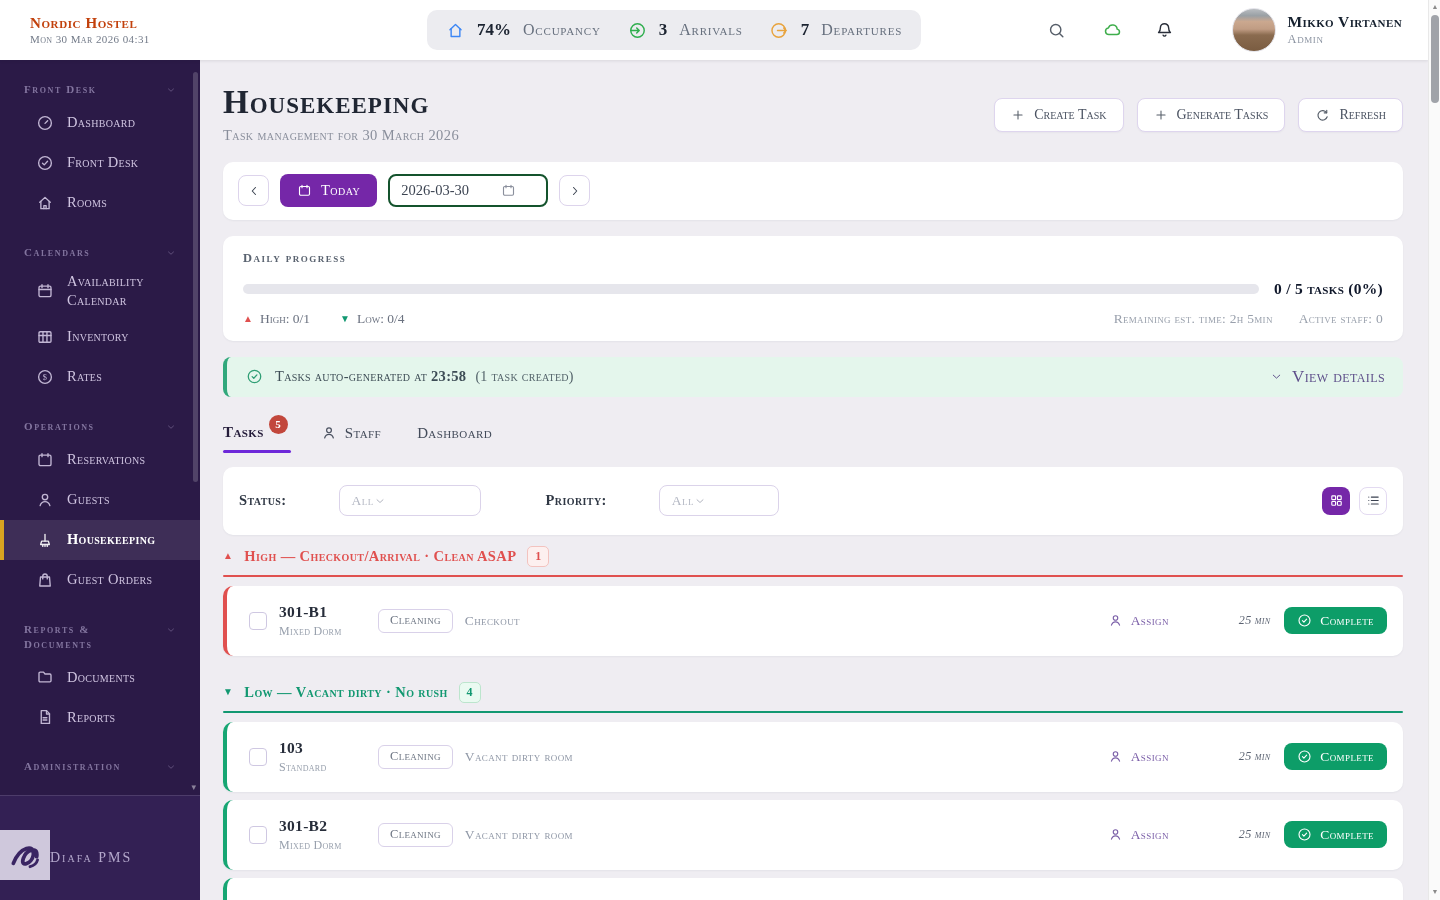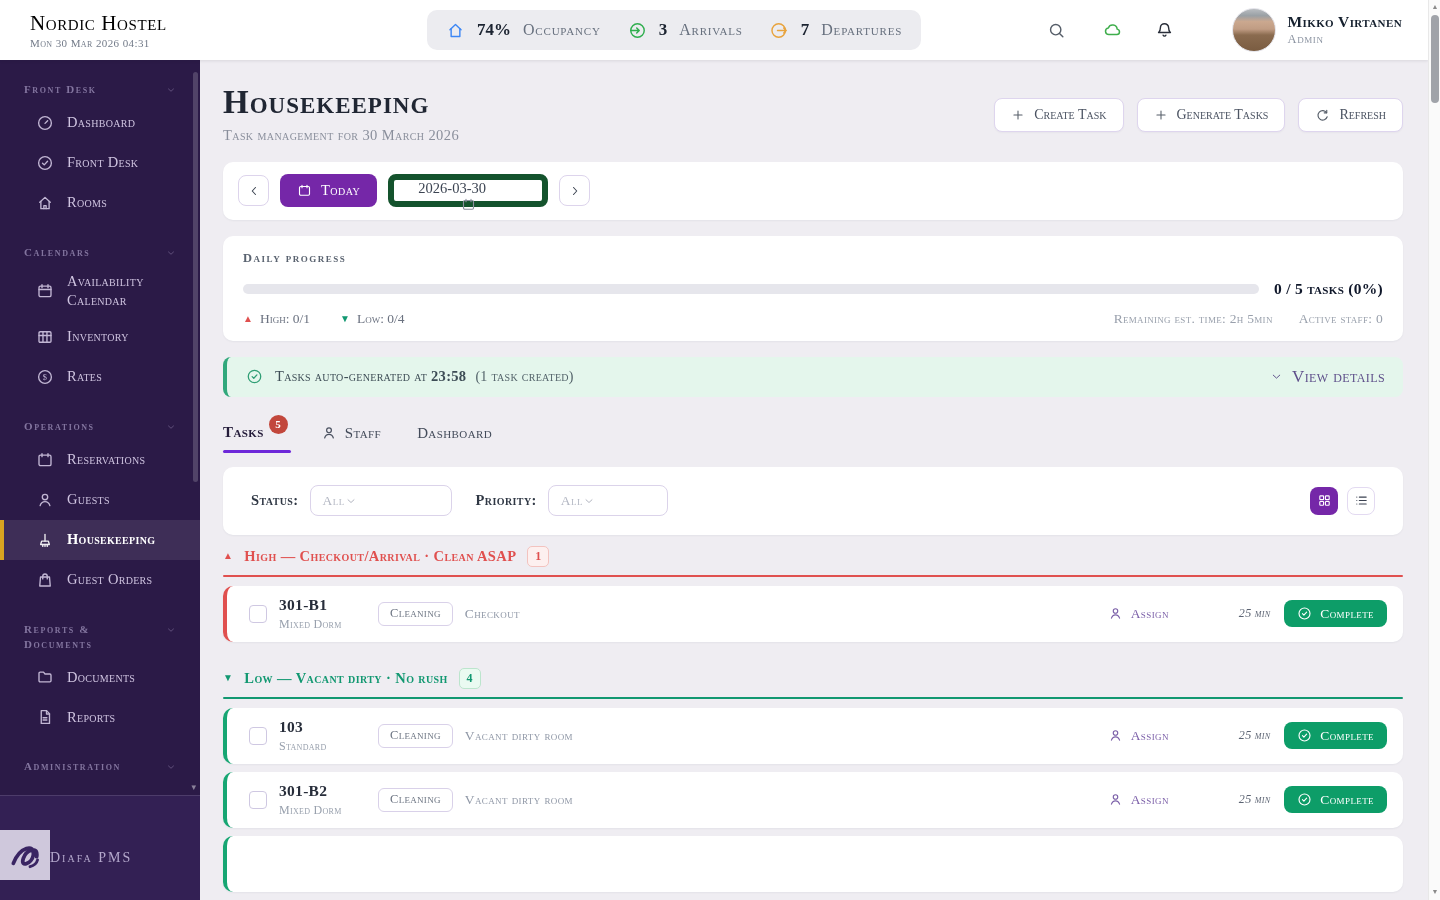--- a/index.html
+++ b/index.html
@@ -9,21 +9,21 @@
     font-variant: small-caps;
     background:#efedf2; color:#2a2f3a; position:relative;
   }
   svg { display:block; }
   .st { fill:none; stroke:currentColor; stroke-width:1.8; stroke-linecap:round; stroke-linejoin:round; }
 
   
   .topbar { position:absolute; left:0; top:0; right:12px; height:60px; background:#fff;
             box-shadow:0 1px 3px rgba(20,20,40,.10); display:flex; align-items:center; z-index:6; }
   .brand-wrap { margin-left:30px; }
-  .brand { font-size:21px; font-weight:normal; color:#000000; letter-spacing:.6px; }
+  .brand { font-size:15px; font-weight:bold; color:#c2410c; letter-spacing:.6px; }
   .brand-date { font-size:11px; color:#737b89; margin-top:1px; letter-spacing:.4px; }
   .stats-pill { position:absolute; left:427px; top:10px; height:40px; background:#ececf0;
                 border-radius:10px; display:flex; align-items:center; padding:0 19px; gap:27px; }
   .stat { display:flex; align-items:center; gap:12px; }
   .stat .v { font-size:17px; font-weight:bold; color:#1b2330; }
   .stat .l { font-size:16px; color:#67707e; letter-spacing:.8px; }
   .top-right { margin-left:auto; display:flex; align-items:center; margin-right:26px; }
   .icon-btn { width:22px; display:flex; justify-content:center; cursor:pointer; color:#555d68; }
   .avatar { width:44px; height:44px; border-radius:50%; border:1px solid #e4e4ea; margin-left:30px;
             background:linear-gradient(180deg,#b9bdc1 0%,#9aa0a5 16%,#cba88f 30%,#c09c83 48%,#8a6b4f 62%,#7a5c41 100%); }
@@ -62,22 +62,22 @@
   .btn-light { display:flex; align-items:center; gap:9px; background:#fff; border:1px solid #ded5ee;
                border-radius:8px; height:34px; padding:0 16px; font-size:14px; color:#4b5362; cursor:pointer;
                box-shadow:0 1px 2px rgba(25,30,60,.04); }
   .btn-light svg { color:#555d68; }
 
   .date-card { height:58px; display:flex; align-items:center; padding:0 15px; gap:11px; margin-bottom:16px; }
   .nav-btn { width:31px; height:31px; border:1px solid #ddd4ec; border-radius:8px; background:#fff;
              display:flex; align-items:center; justify-content:center; cursor:pointer; color:#3c4452; }
   .today-btn { height:33px; background:#7527a8; color:#fff; border-radius:8px; display:flex; align-items:center;
                gap:9px; padding:0 17px; font-size:14.5px; letter-spacing:.5px; cursor:pointer; }
-  .date-field { width:160px; height:33px; border:6px solid #14532d; border-radius:8px; display:flex;
-                align-items:center; padding:0 11px;flex-direction:column; }
+  .date-field { width:160px; height:33px; border:2px solid #14532d; border-radius:8px; display:flex;
+                align-items:center; padding:0 11px; }
   .date-field input { border:none; outline:none; width:100px; font:inherit; color:#3c4452; font-size:14.5px; background:transparent; }
   .date-field svg { margin-left:auto; color:#8a8f9c; }
 
   .progress-card { padding:15px 20px 14px 20px; margin-bottom:16px; }
   .pc-title { font-size:12.5px; font-weight:bold; letter-spacing:1.5px; color:#5a6370; }
   .pc-bar-row { display:flex; align-items:center; margin-top:14px; gap:15px; }
   .pc-track { flex:1; height:10px; border-radius:5px; background:#e6e6ec; }
   .pc-summary { font-size:15.5px; font-weight:bold; color:#10182b; white-space:nowrap; letter-spacing:.3px; }
   .pc-meta { display:flex; align-items:center; margin-top:13px; font-size:13.5px; color:#6b7280; }
   .pm-item { display:flex; align-items:center; gap:7px; margin-right:30px; }
@@ -96,21 +96,21 @@
   .tabs { display:flex; align-items:flex-end; gap:30px; margin-bottom:14px; }
   .tab { font-size:15px; color:#434b5a; display:flex; align-items:center; gap:8px; cursor:pointer;
          position:relative; padding-bottom:11px; letter-spacing:.4px; }
   .tab.active { color:#241c3a; font-weight:bold; }
   .tab.active::after { content:""; position:absolute; left:0; right:0; bottom:0; height:3px; background:#6d28d9; border-radius:2px; }
   .tab svg { color:#4a5160; }
   .badge { position:relative; top:-8px; left:-3px; background:#c2473c; color:#fff; min-width:19px; height:19px;
            border-radius:50%; display:inline-flex; align-items:center; justify-content:center;
            font-size:11px; font-weight:bold; font-variant:normal; }
 
-  .filters-card { height:68px; display:flex; align-items:center; padding:0 28px; margin-bottom:11px; }
+  .filters-card { height:68px; display:flex; align-items:center; padding:0 16px; margin-bottom:11px;gap:41px; }
   .flabel { font-size:14.5px; font-weight:bold; color:#303845; margin-right:11px; letter-spacing:.4px; }
   .fselect { height:31px; border:1px solid #dbd3ea; border-radius:8px; display:flex; align-items:center;
              padding:0 12px; color:#b2b6c2; font-size:13.5px; letter-spacing:.5px; cursor:pointer; }
   .fselect svg { margin-left:auto; color:#a8acb8; }
   .fselect.status { width:142px; margin-right:24px; }
   .fselect.priority { width:120px; }
   .view-toggles { margin-left:auto; display:flex; gap:9px; }
   .toggle { width:28px; height:28px; border-radius:8px; display:flex; align-items:center; justify-content:center; cursor:pointer; }
   .toggle.grid { background:#7527a8; color:#fff; }
   .toggle.list { background:#fff; border:1px solid #e3daf1; color:#3a4150; }
@@ -120,21 +120,21 @@
   .group-head.low  { color:#129871; }
   .gh-badge { min-width:22px; height:21px; padding:0 5px; border-radius:5px; display:flex; align-items:center;
               justify-content:center; font-size:12px; font-weight:bold; font-variant:normal; }
   .gh-badge.high { background:#fdf0ef; border:1px solid #f3c3bf; color:#e0504f; }
   .gh-badge.low  { background:#eafaf1; border:1px solid #bce5cd; color:#129871; }
   .group-rule { height:2px; margin-top:8px; margin-bottom:9px; border-radius:1px; }
   .group-rule.high { background:#e0504f; }
   .group-rule.low  { background:#129871; }
   .group-gap { height:18px; }
 
-  .task-card { height:56px; display:flex; align-items:center; border-left:4px solid; border-radius:10px;
+  .task-card { height:70px; display:flex; align-items:center; border-left:4px solid; border-radius:10px;
                margin-bottom:8px; padding-right:16px; }
   .task-card.high { border-color:#e0504f; }
   .task-card.low  { border-color:#17a673; }
   .tc-check { width:18px; height:18px; border:1.5px solid #cfc8e2; border-radius:4px; margin-left:22px; flex:none; cursor:pointer; background:#fff; }
   .tc-room { margin-left:12px; width:99px; }
   .tc-room .r { font-size:15.5px; font-weight:bold; color:#272d3a; letter-spacing:.3px; }
   .tc-room .t { font-size:12px; color:#98a0ad; margin-top:3px; letter-spacing:.3px; }
   .tc-tag { border:1px solid #d9d1e9; border-radius:6px; height:24px; display:flex; align-items:center;
             padding:0 11px; font-size:12.5px; color:#6c7482; letter-spacing:.3px; }
   .tc-desc { margin-left:12px; font-size:13.5px; color:#8f97a6; letter-spacing:.4px; }

